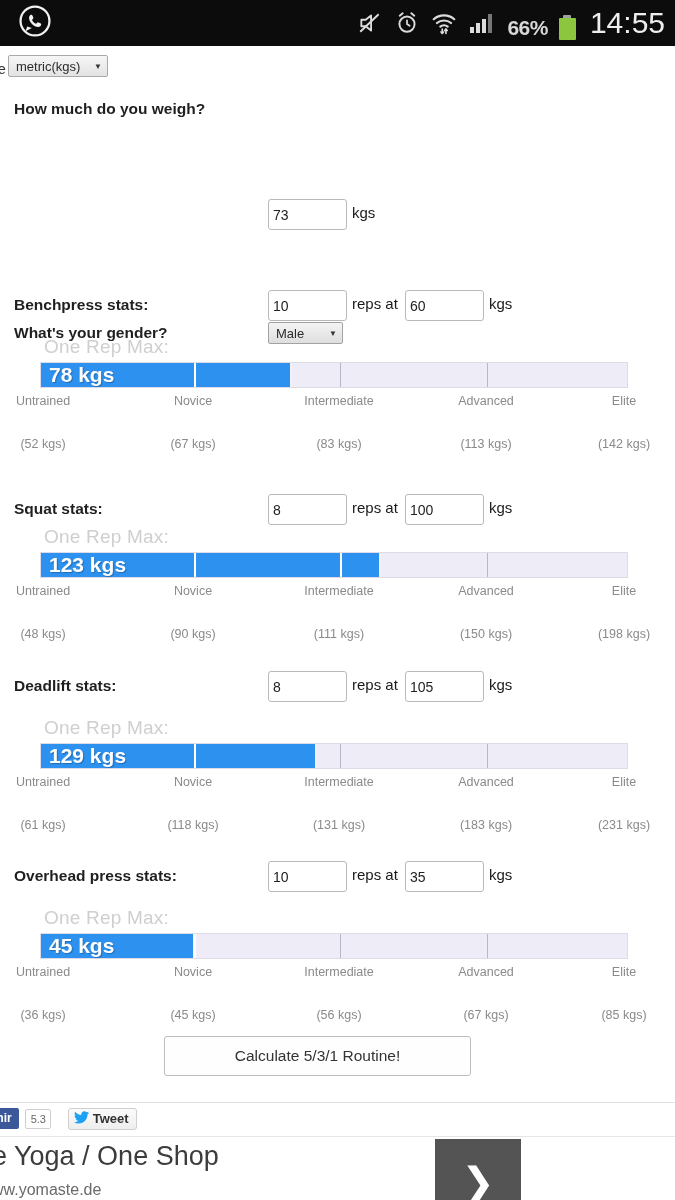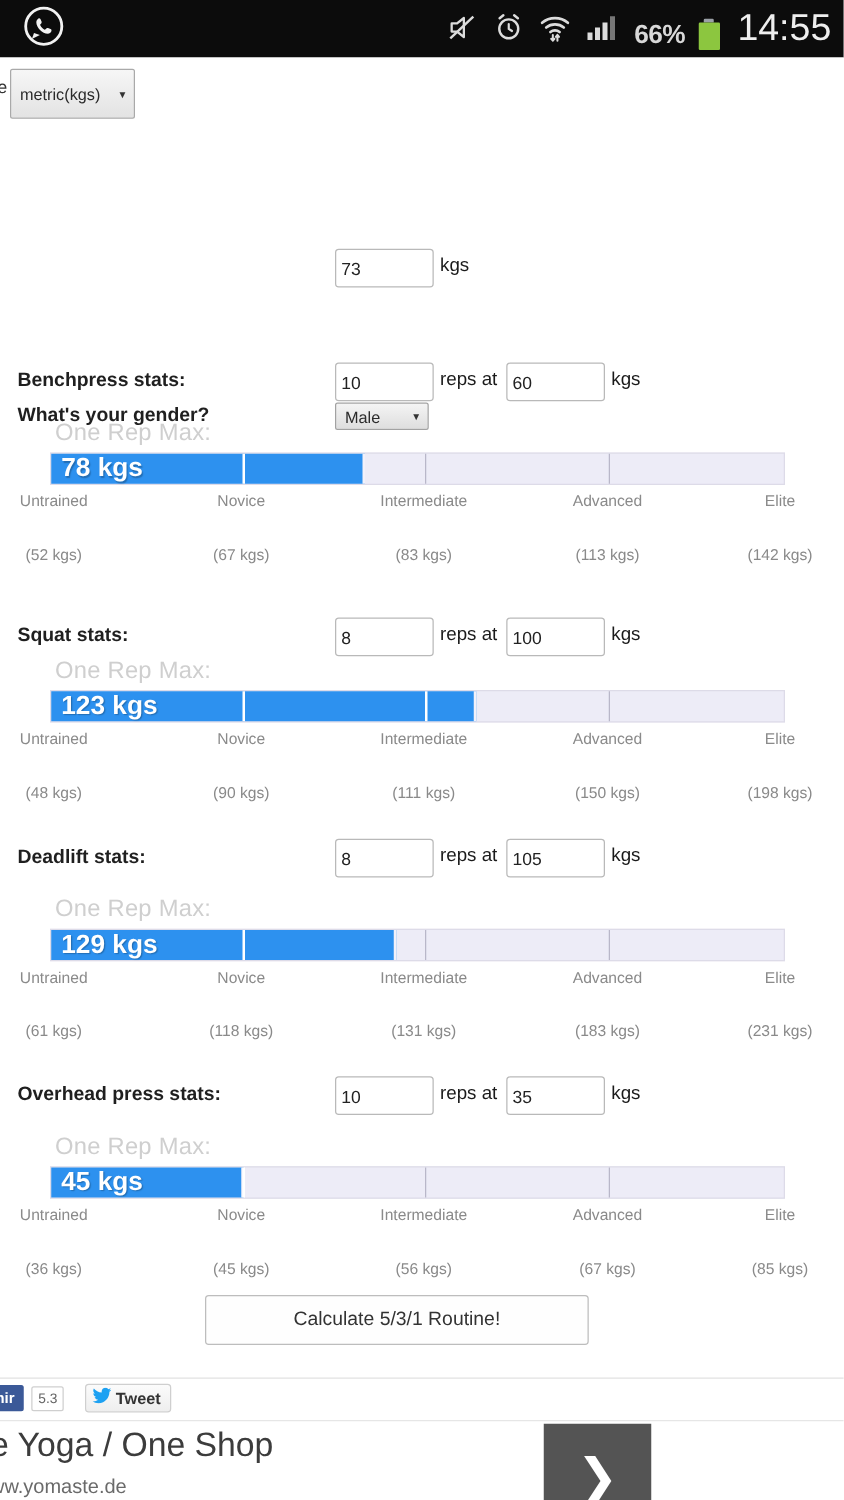--- a/index.html
+++ b/index.html
@@ -46,21 +46,21 @@
   .page { position: relative; width: 675px; background: #fff; }
 
   .unitrow { padding: 10px 0 0 0; height: 36px; position: relative; }
   .unit-prefix {
     position: absolute; left: -2px; top: 15px;
     font-size: 14px; color: #333;
   }
   .unit-select {
     position: absolute; left: 8px; top: 9px;
     display: inline-flex; align-items: center; justify-content: space-between;
-    min-width: 100px; height: 40px;
+    min-width: 100px; height: 22px;
     padding: 0 5px 0 7px;
     background: linear-gradient(#f6f6f6, #e3e3e3);
     border: 1px solid #a9a9a9; border-radius: 2px;
     font-size: 13px; color: #2b2b2b;
   }
   .unit-select .caret { font-size: 8px; color: #333; margin-left: 10px; }
 
   
   .field-row { position: relative; height: 58px; }
   .field-label {
@@ -254,20 +254,21 @@
 
   <div class="unitrow">
     <span class="unit-prefix">e</span>
     <div class="unit-select">
       <span>metric(kgs)</span>
       <span class="caret">▼</span>
     </div>
   </div>
 
   <div class="field-row" style="height:62px;">
+    <span class="field-label" style="top:18px;">How much do you weigh?</span>
     <input class="txtbox" style="left: 268px; top: 117px;" value="73">
     <span class="unitlabel" style="left:352px; top:122px;">kgs</span>
   </div>
 
   <div class="field-row">
     <span class="field-label" style="top:180px;">What's your gender?</span>
     <div class="sel-gender">
       <span>Male</span>
       <span class="caret">▼</span>
     </div>

